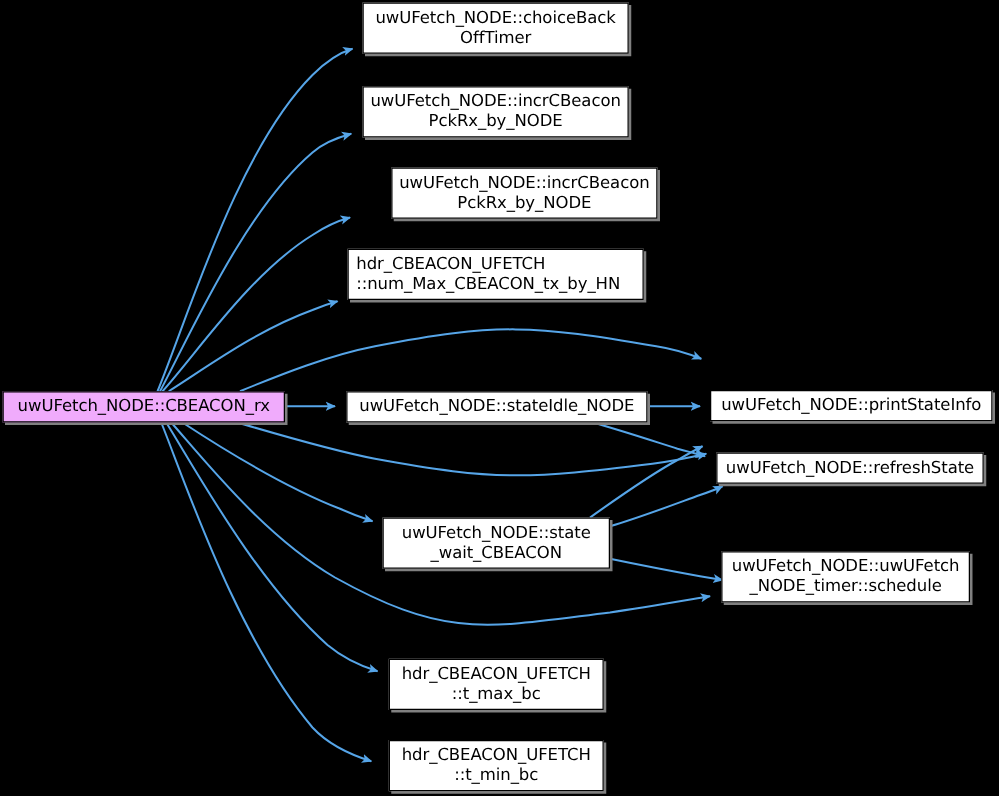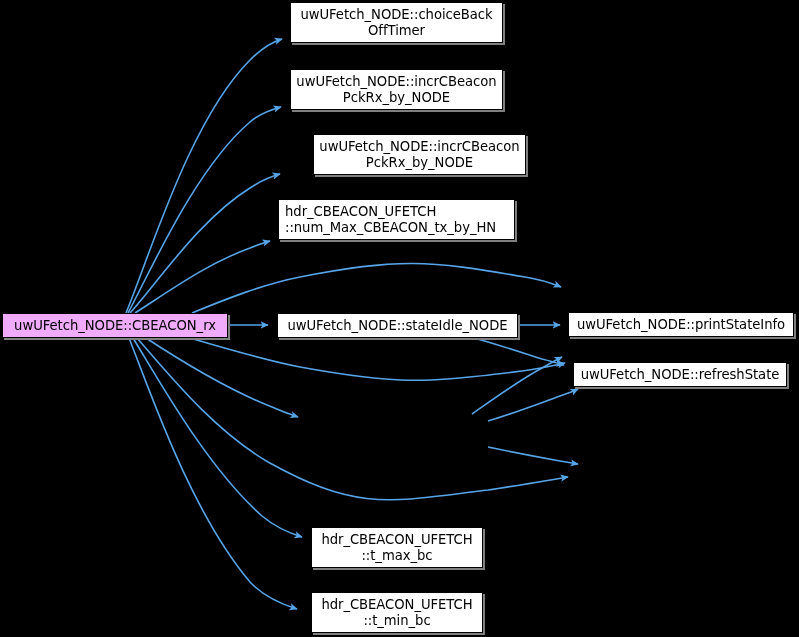--- a/index.html
+++ b/index.html
@@ -80,19 +80,23 @@
 <div class="node" style="left: 290px; top: 2px; width: 213px; height: 41px;">uwUFetch_NODE::choiceBack
 OffTimer</div>
     <div class="node" style="left: 290px; top: 69px; width: 213px; height: 41px;">uwUFetch_NODE::incrCBeacon
 PckRx_by_NODE</div>
     <div class="node" style="left: 278px; top: 134px; width: 213px; height: 41px; margin-left: 35px;">uwUFetch_NODE::incrCBeacon
 PckRx_by_NODE</div>
     <div class="node leftalign" style="left: 278px; top: 199px; width: 237px; height: 41px;">hdr_CBEACON_UFETCH
 ::num_Max_CBEACON_tx_by_HN</div>
     <div class="node current" style="left: 2px; top: 313px; width: 226px; height: 25px;">uwUFetch_NODE::CBEACON_rx</div>
     <div class="node" style="left: 277px; top: 313px; width: 241px; height: 25px;">uwUFetch_NODE::stateIdle_NODE</div>
+    <div class="node" style="left: 306px; top: 414px; width: 182px; height: 41px;">uwUFetch_NODE::state
+_wait_CBEACON</div>
     <div class="node" style="left: 573px; top: 362px; width: 214px; height: 25px;">uwUFetch_NODE::refreshState</div>
     <div class="node" style="left: 568px; top: 312px; width: 226px; height: 25px;">uwUFetch_NODE::printStateInfo</div>
+    <div class="node" style="left: 577px; top: 441px; width: 199px; height: 41px;">uwUFetch_NODE::uwUFetch
+_NODE_timer::schedule</div>
     <div class="node" style="left: 311px; top: 527px; width: 172px; height: 41px;">hdr_CBEACON_UFETCH
 ::t_max_bc</div>
     <div class="node" style="left: 311px; top: 592px; width: 172px; height: 41px;">hdr_CBEACON_UFETCH
 ::t_min_bc</div>
   </div>
 
 </body></html>

